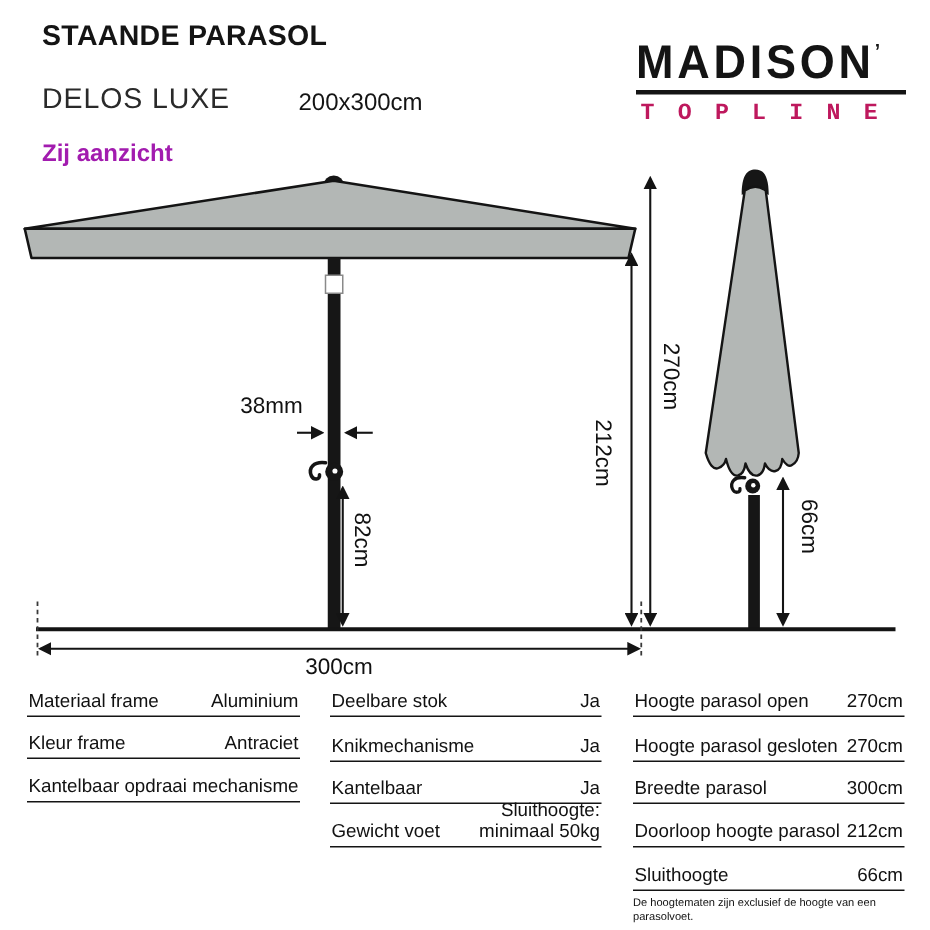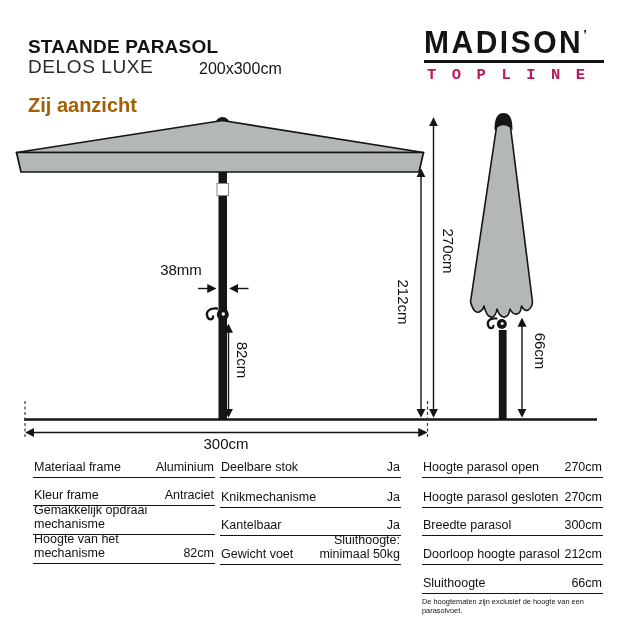--- a/index.html
+++ b/index.html
@@ -1,42 +1,42 @@
 <!DOCTYPE html>
 <html><head>
 <meta charset="utf-8">
 <style>
   html,body{margin:0;padding:0;background:#fff;}
   body{width:620px;height:620px;position:relative;overflow:hidden;
        font-family:"Liberation Sans",sans-serif;color:#111;}
 
   
-  .hdr-title{position:absolute;left:28px;top:36px;font-size:19px;font-weight:bold;
+  .hdr-title{position:absolute;left:28px;top:14px;font-size:19px;font-weight:bold;
              letter-spacing:.2px;color:#141414;}
   .hdr-model{position:absolute;left:28px;top:56px;font-size:19px;font-weight:normal;
              letter-spacing:.6px;color:#2a2a2a;}
   .hdr-size{position:absolute;left:199px;top:60px;font-size:16px;color:#141414;}
-  .section-title{position:absolute;left:28px;top:94px;font-size:20px;font-weight:bold;color:#a16207;}
+  .section-title{position:absolute;left:28px;top:94px;font-size:16px;font-weight:bold;color:#a21caf;}
 
   .logo{position:absolute;left:424px;top:27px;width:184px;}
   .logo-brand{font-size:30px;font-weight:bold;letter-spacing:2.5px;line-height:1;
               color:#141414;white-space:nowrap;transform:scaleY(1.05);transform-origin:top left;}
   .logo-mark{font-size:13px;vertical-align:top;letter-spacing:0;}
   .logo-rule{height:2.6px;background:#141414;margin-top:3px;width:180px;}
   .logo-sub{font-family:"Liberation Mono",monospace;font-weight:bold;font-size:15.5px;
             letter-spacing:15.5px;margin-top:3px;padding-left:3px;color:#be185d;white-space:nowrap;}
 
   
   .diagram{position:absolute;left:0;top:0;width:620px;height:620px;}
   .diagram text{font-family:"Liberation Sans",sans-serif;font-size:15px;fill:#111;}
 
   
   .spec-table{position:absolute;top:456px;left:0;width:620px;font-size:12.5px;}
   .spec-col{position:absolute;top:0;}
-  .col1{left:18px;width:182px;margin-left:15px;}
+  .col1{left:18px;width:182px;}
   .col2{left:220px;width:181px;}
   .col3{left:422px;width:181px;}
   .trow{display:flex;justify-content:space-between;align-items:flex-end;
         border-bottom:1.8px solid #141414;box-sizing:border-box;
         padding:0 1px 3px 1px;}
   .trow .lbl{text-align:left;}
   .trow .val{text-align:right;white-space:nowrap;}
   .h1{height:22px}.h2{height:30px}.h3{height:28px}.h4{height:29px}.h5{height:29px}
   .two-line{text-align:right;line-height:1.12;}
   .footnote{margin-top:3px;font-size:7.4px;color:#111;}
@@ -129,26 +129,22 @@
   <div class="spec-col col1">
     <div class="trow h1">
       <span class="lbl">Materiaal frame</span>
       <span class="val">Aluminium</span>
     </div>
     <div class="trow h3">
       <span class="lbl">Kleur frame</span>
       <span class="val">Antraciet</span>
     </div>
     <div class="trow h4">
-      <span class="lbl">Gemakkelijk opdraai mechanisme</span>
+      <span class="lbl">Kantelbaar opdraai mechanisme</span>
       <span class="val"></span>
-    </div>
-    <div class="trow h5">
-      <span class="lbl">Hoogte van het mechanisme</span>
-      <span class="val">82cm</span>
     </div>
   </div>
 
   <div class="spec-col col2">
     <div class="trow h1">
       <span class="lbl">Deelbare stok</span>
       <span class="val">Ja</span>
     </div>
     <div class="trow h2">
       <span class="lbl">Knikmechanisme</span>

